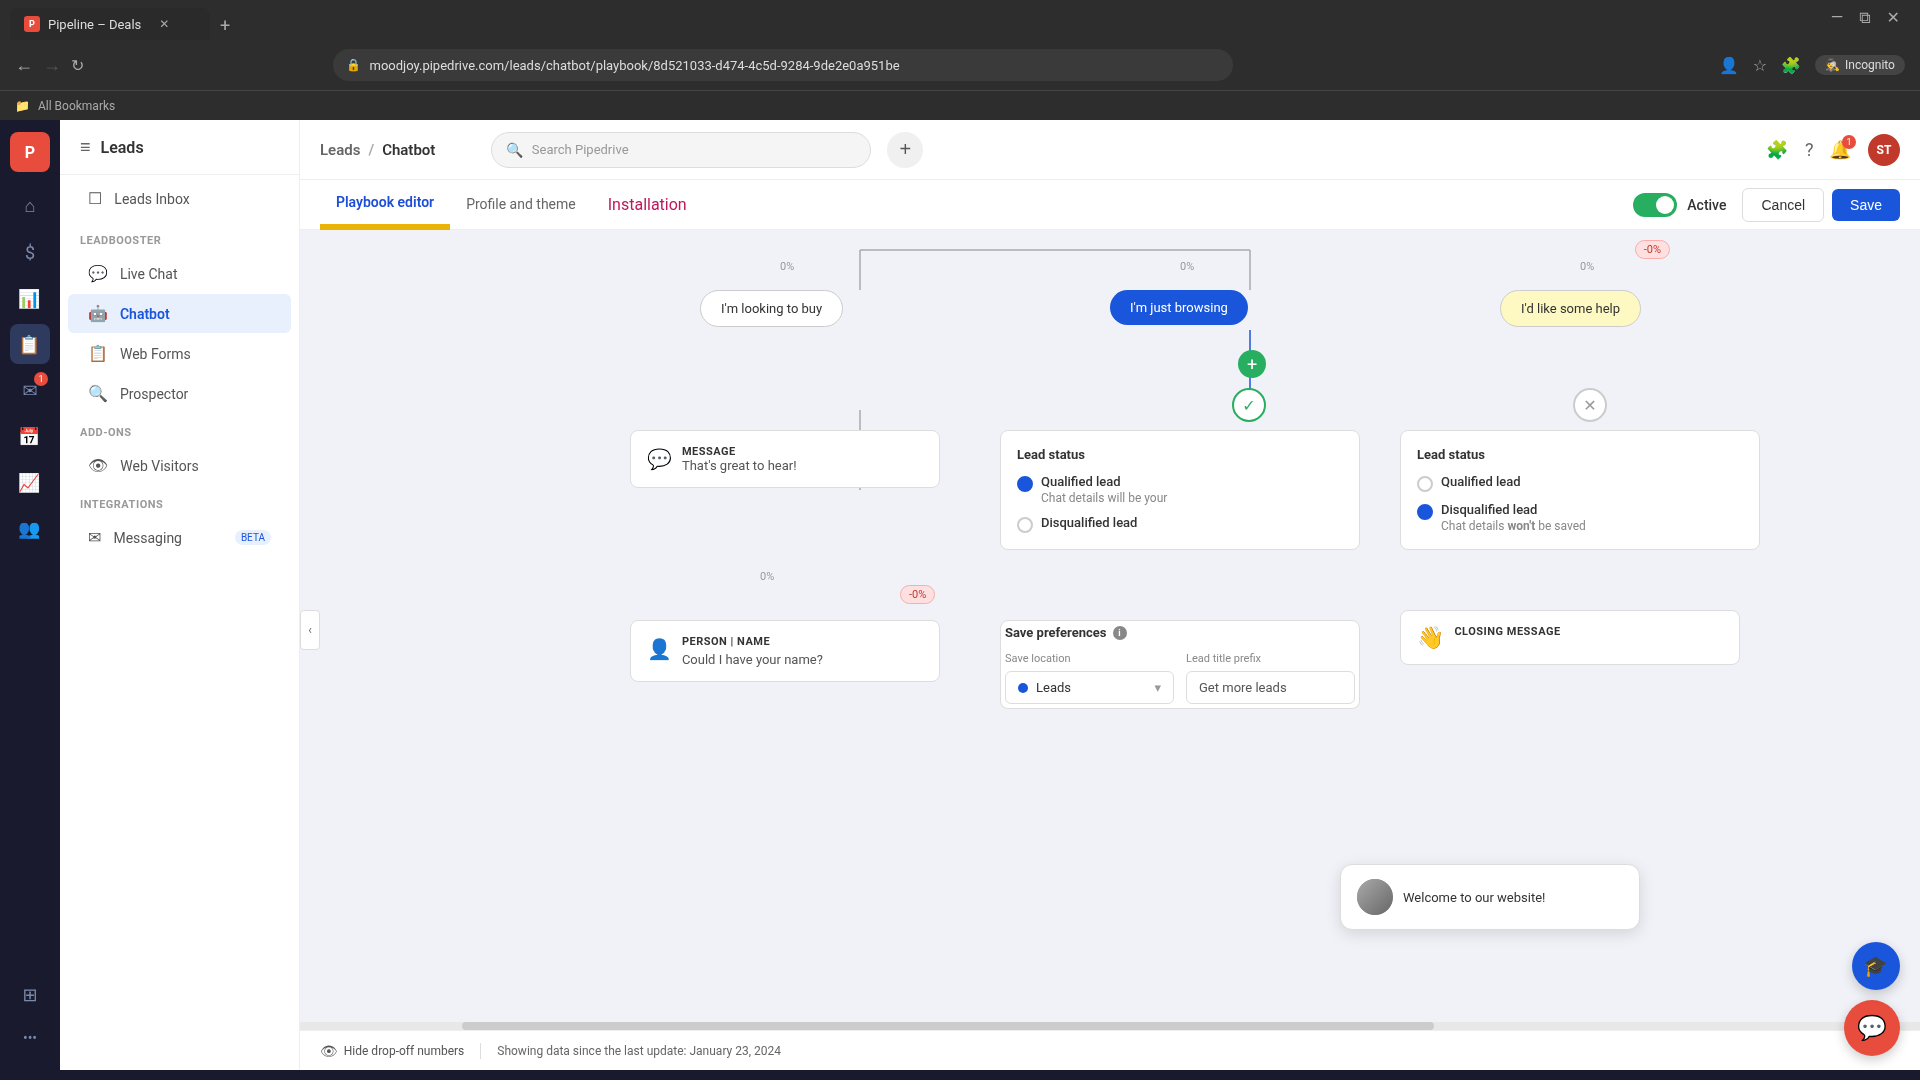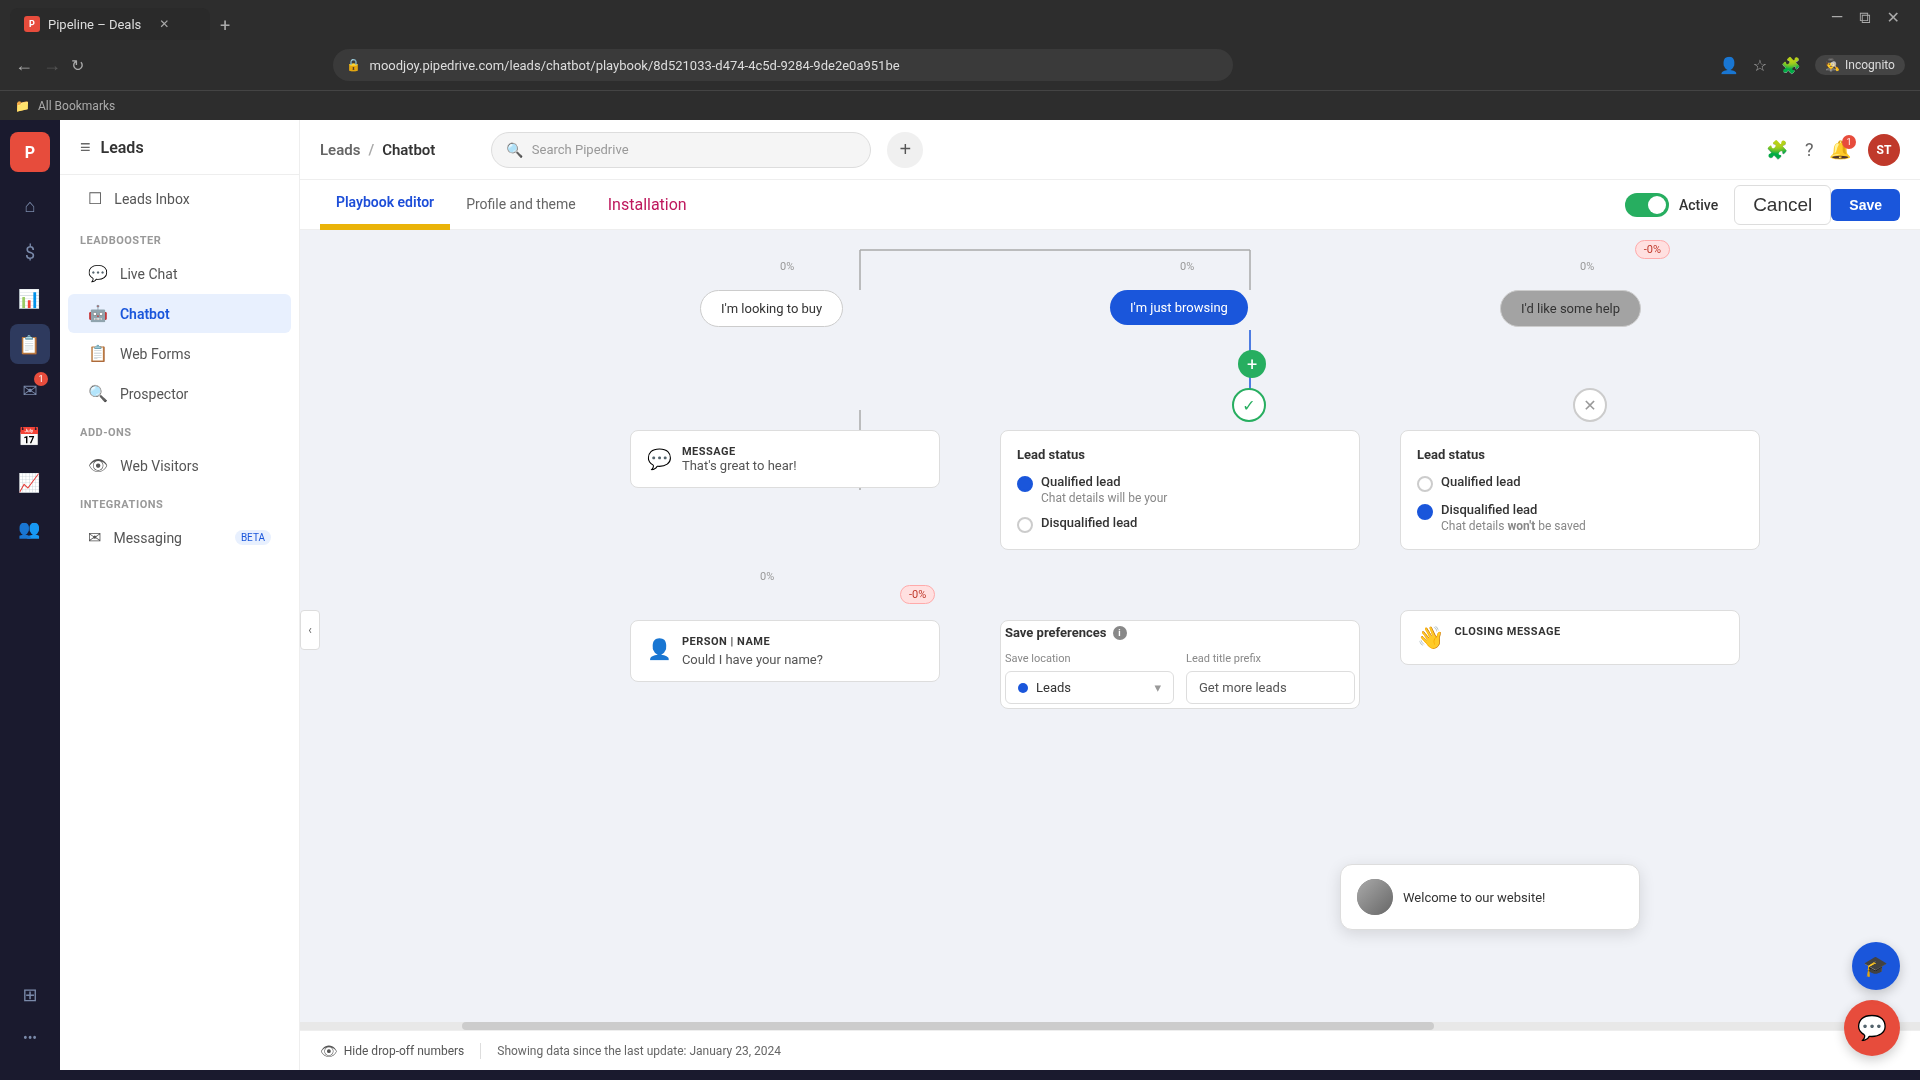--- a/index.html
+++ b/index.html
@@ -156,22 +156,22 @@
       <div style="padding:14px 16px;font-size:14px;color:#1d4ed8;cursor:pointer;border-bottom:6px solid #eab308;margin-bottom:-1px;font-weight:600;">Playbook editor</div>
       <div style="padding:14px 16px;font-size:14px;color:#666;cursor:pointer;border-bottom:2px solid transparent;margin-bottom:-1px;">Profile and theme</div>
       <div style="padding:14px 16px;font-size:16px;color:#be185d;cursor:pointer;border-bottom:2px solid transparent;margin-bottom:-1px;text-align:center;">Installation</div>
       <div style="flex:1;"></div>
       <div style="display:flex;align-items:center;gap:10px;">
         <div style="width:44px;height:24px;background:#27ae60;border-radius:12px;position:relative;cursor:pointer;">
           <div style="position:absolute;right:3px;top:3px;width:18px;height:18px;background:white;border-radius:50%;"></div>
         </div>
         <span style="font-size:14px;color:#333;font-weight:500;">Active</span>
       </div>
-      <button style="background:none;border:1px solid #ddd;padding:8px 18px;border-radius:6px;font-size:19px;color:#333;cursor:pointer;margin-left:16px;">Cancel</button>
-      <button style="background:#1a56db;border:none;padding:8px 18px;border-radius:6px;font-size:14px;color:white;cursor:pointer;font-weight:700;">Save</button>
+      <button style="background:none;border:1px solid #ddd;padding:8px 18px;border-radius:6px;font-size:14px;color:#333;cursor:pointer;margin-left:16px;">Cancel</button>
+      <button style="background:#1a56db;border:none;padding:8px 18px;border-radius:6px;font-size:14px;color:white;cursor:pointer;font-weight:400;margin-left:8px;">Save</button>
     </div>
 
     <div style="flex:1;background:#f0f2f7;position:relative;overflow:hidden;height:calc(100% - 160px);">
 
       <div style="position:absolute;left:0;top:50%;transform:translateY(-50%);background:white;border:1px solid #ddd;border-radius:4px;width:20px;height:40px;display:flex;align-items:center;justify-content:center;color:#666;cursor:pointer;font-size:12px;z-index:10;">‹</div>
 
       <svg style="position:absolute;top:0;left:0;width:100%;height:100%;pointer-events:none;" xmlns="http://www.w3.org/2000/svg">
 
         <line x1="560" y1="20" x2="560" y2="60" stroke="#aaa" stroke-width="1.5"></line>
         <line x1="560" y1="20" x2="950" y2="20" stroke="#aaa" stroke-width="1.5"></line>
@@ -187,21 +187,21 @@
       </svg>
 
       <div style="position:absolute;top:30px;left:480px;font-size:11px;color:#999;">0%</div>
       <div style="position:absolute;top:30px;left:880px;font-size:11px;color:#999;">0%</div>
       <div style="position:absolute;top:30px;left:1280px;font-size:11px;color:#999;">0%</div>
 
       <div style="position:absolute;top:10px;right:250px;background:#ffe0e0;border:1px solid #ffaaaa;border-radius:10px;padding:2px 8px;font-size:11px;color:#c0392b;">-0%</div>
 
       <div style="position:absolute;top:60px;left:400px;background:white;color:#333;border:1px solid #ccc;border-radius:20px;padding:10px 20px;font-size:13px;cursor:pointer;">I'm looking to buy</div>
       <div style="position:absolute;top:60px;left:810px;background:#1a56db;color:white;border-radius:20px;padding:10px 20px;font-size:13px;cursor:pointer;">I'm just browsing</div>
-      <div style="position:absolute;top:60px;left:1200px;background:#a3a3a3;color:#333;border:1px solid #ccc;border-radius:20px;padding:10px 20px;font-size:13px;cursor:pointer;">I'd like some help</div>
+      <div style="position:absolute;top:60px;left:1200px;background:#fef9c3;color:#333;border:1px solid #ccc;border-radius:20px;padding:10px 20px;font-size:13px;cursor:pointer;">I'd like some help</div>
 
       <div style="position:absolute;top:120px;left:938px;width:28px;height:28px;background:#27ae60;border-radius:50%;display:flex;align-items:center;justify-content:center;color:white;font-size:18px;cursor:pointer;z-index:5;">+</div>
 
       <div style="position:absolute;top:158px;left:932px;width:34px;height:34px;background:white;border:2px solid #27ae60;border-radius:50%;display:flex;align-items:center;justify-content:center;color:#27ae60;font-size:16px;cursor:pointer;">✓</div>
 
       <div style="position:absolute;top:158px;left:1273px;width:34px;height:34px;background:white;border:2px solid #ccc;border-radius:50%;display:flex;align-items:center;justify-content:center;color:#999;font-size:16px;cursor:pointer;">✕</div>
 
       <div style="position:absolute;top:200px;left:330px;background:white;border:1px solid #ddd;border-radius:8px;padding:14px 16px;width:310px;display:flex;gap:10px;">
         <span style="color:#888;font-size:20px;margin-top:2px;">💬</span>
         <div>

